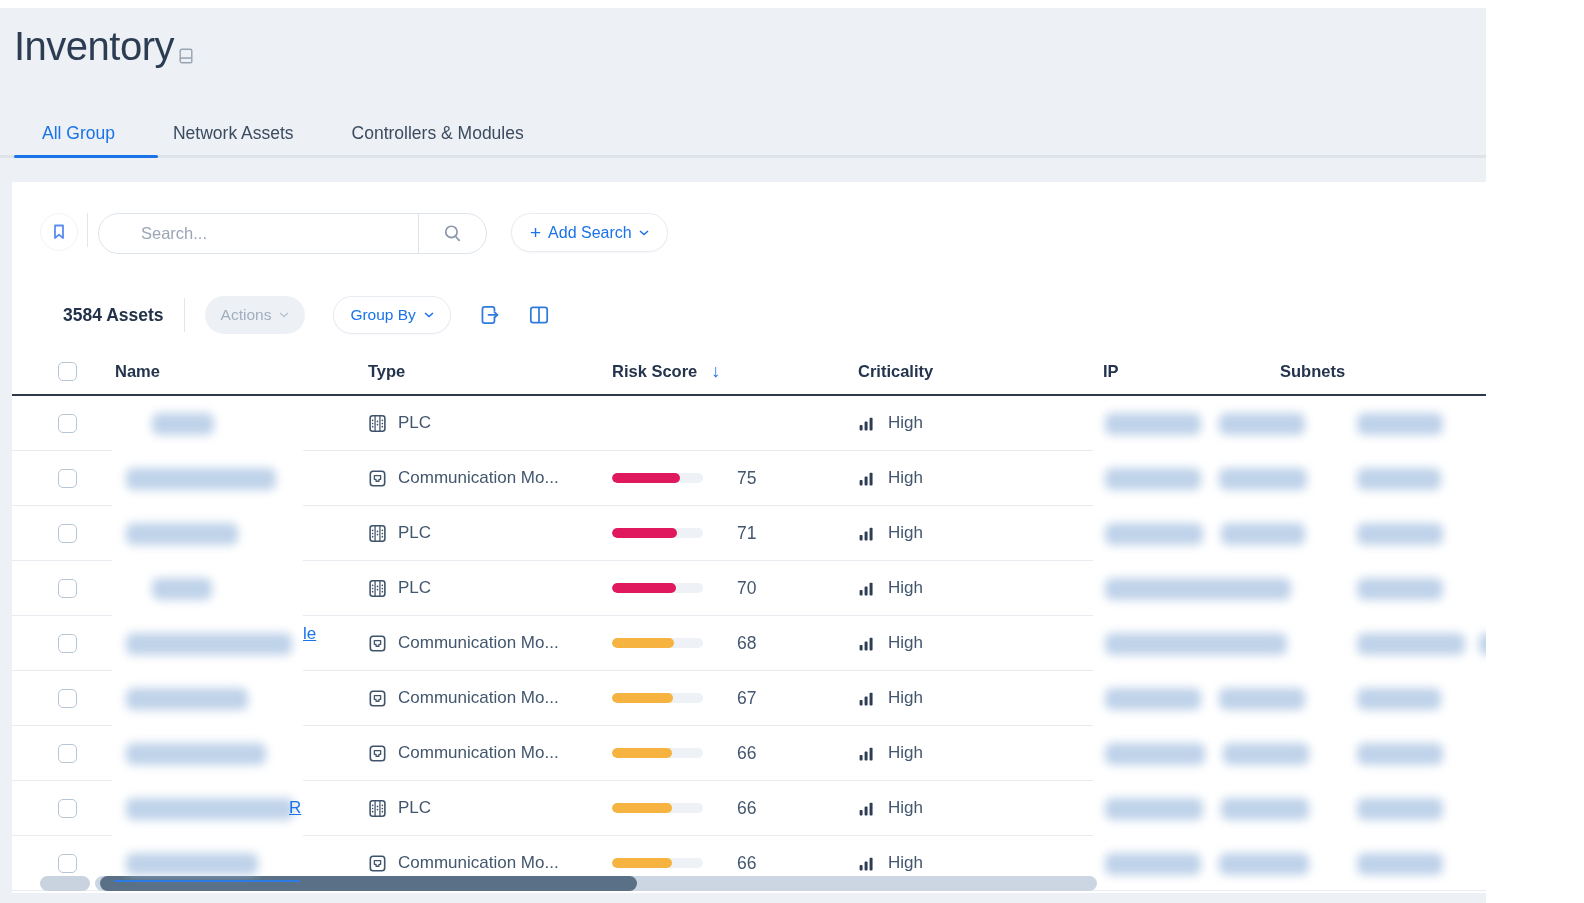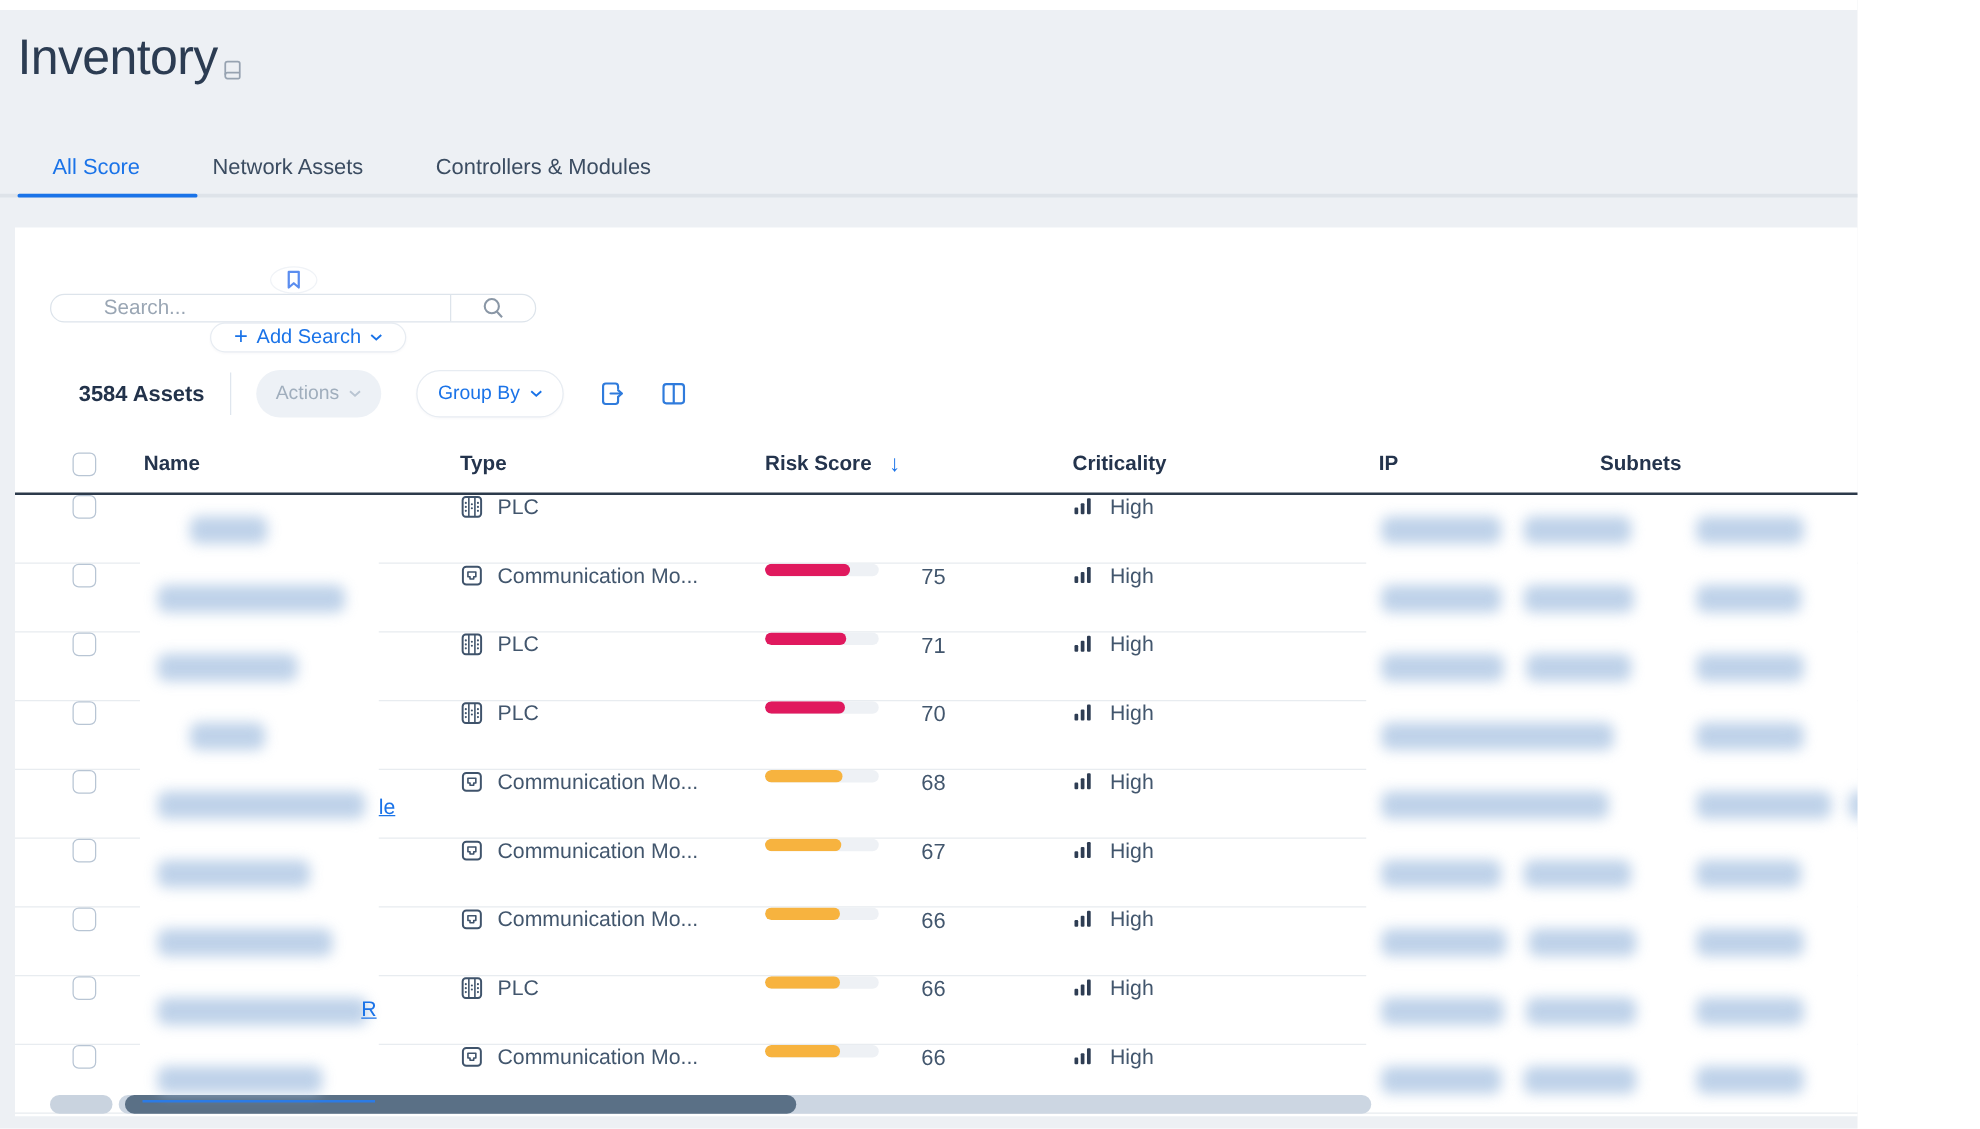--- a/index.html
+++ b/index.html
@@ -20,21 +20,21 @@
   .tabs{position:absolute;left:14px;top:112px;display:flex;gap:2px;}
   .tab{padding:0 28px;height:43px;display:flex;align-items:center;font-size:17.5px;font-weight:500;color:#3b4c61;cursor:pointer;position:relative;}
   .tab.active{color:var(--blue);}
   .tabs-baseline{position:absolute;left:0;top:155px;width:1584px;height:3px;background:#dee3e9;}
   .tab-underline{position:absolute;left:14px;top:155px;width:144px;height:3px;background:var(--blue);border-radius:2px;}
 
   
   .card{position:absolute;left:12px;top:182px;width:1572px;height:711px;background:#fff;overflow:hidden;}
 
   
-  .toolbar1{position:absolute;left:28px;top:31px;height:41px;display:flex;align-items:center;flex-direction:column;}
+  .toolbar1{position:absolute;left:28px;top:31px;height:41px;display:flex;}
   .bookmark-btn{width:38px;height:38px;border-radius:50%;background:#fff;border:1px solid #f0f3f7;display:flex;align-items:center;justify-content:center;cursor:pointer;}
   .v-divider{width:1px;height:34px;background:#dfe6ee;margin:0 10px 0 9px;}
   .search-wrap{position:relative;width:389px;height:41px;border:1px solid #dde4eb;border-radius:21px;background:#fff;display:flex;align-items:center;}
   .search-input{border:none;outline:none;flex:1;height:100%;padding-left:42px;font-size:16.5px;color:var(--slate);background:transparent;border-radius:21px 0 0 21px;}
   .search-input::placeholder{color:#9aa6b4;}
   .search-btn{width:68px;height:100%;border-left:1px solid #dde4eb;display:flex;align-items:center;justify-content:center;cursor:pointer;color:#8a97a6;}
   .add-filter-btn{margin-left:24px;height:39px;padding:0 18px;border:1px solid #e7ecf2;border-radius:20px;background:#fff;display:flex;align-items:center;gap:7px;color:var(--blue);font-size:16px;font-weight:500;cursor:pointer;box-shadow:0 1px 2px rgba(40,60,90,.04);}
 
   
   .toolbar2{position:absolute;left:51px;top:114px;height:38px;display:flex;align-items:center;}
@@ -47,21 +47,21 @@
 
   
   .thead{position:absolute;left:0;top:166px;width:1572px;height:48px;border-bottom:2px solid var(--hdr-border);}
   .th{position:absolute;top:0;height:46px;display:flex;align-items:center;gap:10px;font-size:16.5px;font-weight:700;color:#24344d;cursor:pointer;}
   .checkbox{width:19px;height:19px;border:1.6px solid var(--chk);border-radius:5px;background:#fff;cursor:pointer;}
   .chk-hdr{position:absolute;left:46px;top:180px;}
   .sort-arrow{color:var(--blue);font-size:18px;font-weight:400;margin-left:4px;}
 
   .tbody{position:absolute;left:0;top:214px;width:1572px;}
   .row{position:relative;width:1572px;height:55px;border-bottom:1px solid #e8ecf0;}
-  .cell{position:absolute;top:0;height:54px;display:flex;align-items:flex-start;font-size:17px;color:#42566d;}
+  .cell{position:absolute;top:0;height:54px;display:flex;align-items:center;font-size:17px;color:#42566d;}
   .c-check{left:46px;}
   .c-name{left:101px;}
   .c-type{left:356px;gap:11px;}
   .c-risk{left:600px;}
   .c-crit{left:846px;gap:13px;}
   .type-icon{display:flex;color:#3f536b;}
   .risk-track{width:91px;height:10px;border-radius:5px;background:var(--riskTrack);overflow:hidden;}
   .risk-fill{height:10px;border-radius:5px;}
   .risk-value{margin-left:34px;font-size:17.5px;}
   .crit-icon{display:flex;color:#2e3d53;}
@@ -117,21 +117,21 @@
 
   <h1 class="page-title">Inventory</h1>
   <span class="title-icon">
     <svg viewBox="0 0 18 18" width="18" height="18" fill="none" stroke="currentColor" stroke-width="1.4">
       <path d="M5 2.2 h8.2 a1.6 1.6 0 0 1 1.6 1.6 v11 a1 1 0 0 1 -1 1 H5 a1.8 1.8 0 0 1 -1.8 -1.8 V4 A1.8 1.8 0 0 1 5 2.2 z"></path>
       <path d="M3.2 12.8 a1.8 1.8 0 0 1 1.8 -1.8 h9.8"></path>
     </svg>
   </span>
 
   <nav class="tabs">
-    <div class="tab active">All Score</div>
+    <div class="tab active">All Group</div>
     <div class="tab">Network Assets</div>
     <div class="tab">Controllers &amp; Modules</div>
   </nav>
   <div class="tabs-baseline"></div>
   <div class="tab-underline"></div>
 
   <section class="card">
 
     <div class="toolbar1">
       <button class="bookmark-btn">
@@ -484,21 +484,21 @@
     </div>
   </div>
 </div>
 
     <div class="redact-ov ov-name">
         <div class="blob" style="left: 40px; top: 15px; width: 62px;"></div>
         <div class="blob" style="left: 14px; top: 70px; width: 150px;"></div>
         <div class="blob" style="left: 14px; top: 125px; width: 112px;"></div>
         <div class="blob" style="left: 40px; top: 180px; width: 60px;"></div>
         <div class="blob" style="left: 14px; top: 235px; width: 166px;"></div>
-        <div class="suffix-link" style="left: 191px; top: 238px;">le</div>
+        <div class="suffix-link" style="left: 191px; top: 226px;">le</div>
         <div class="blob" style="left: 14px; top: 290px; width: 122px;"></div>
         <div class="blob" style="left: 14px; top: 345px; width: 140px;"></div>
         <div class="blob" style="left: 14px; top: 400px; width: 168px;"></div>
         <div class="suffix-link" style="left: 177px; top: 400px;">R</div>
         <div class="blob" style="left: 14px; top: 455px; width: 132px;"></div>
         <div class="link-underline" style="left: 2px; top: 482px; width: 186px;"></div>
       </div>
     <div class="redact-ov ov-right">
         <div class="blob" style="left: 12px; top: 15px; width: 96px;"></div>
         <div class="blob" style="left: 126px; top: 15px; width: 86px;"></div>

